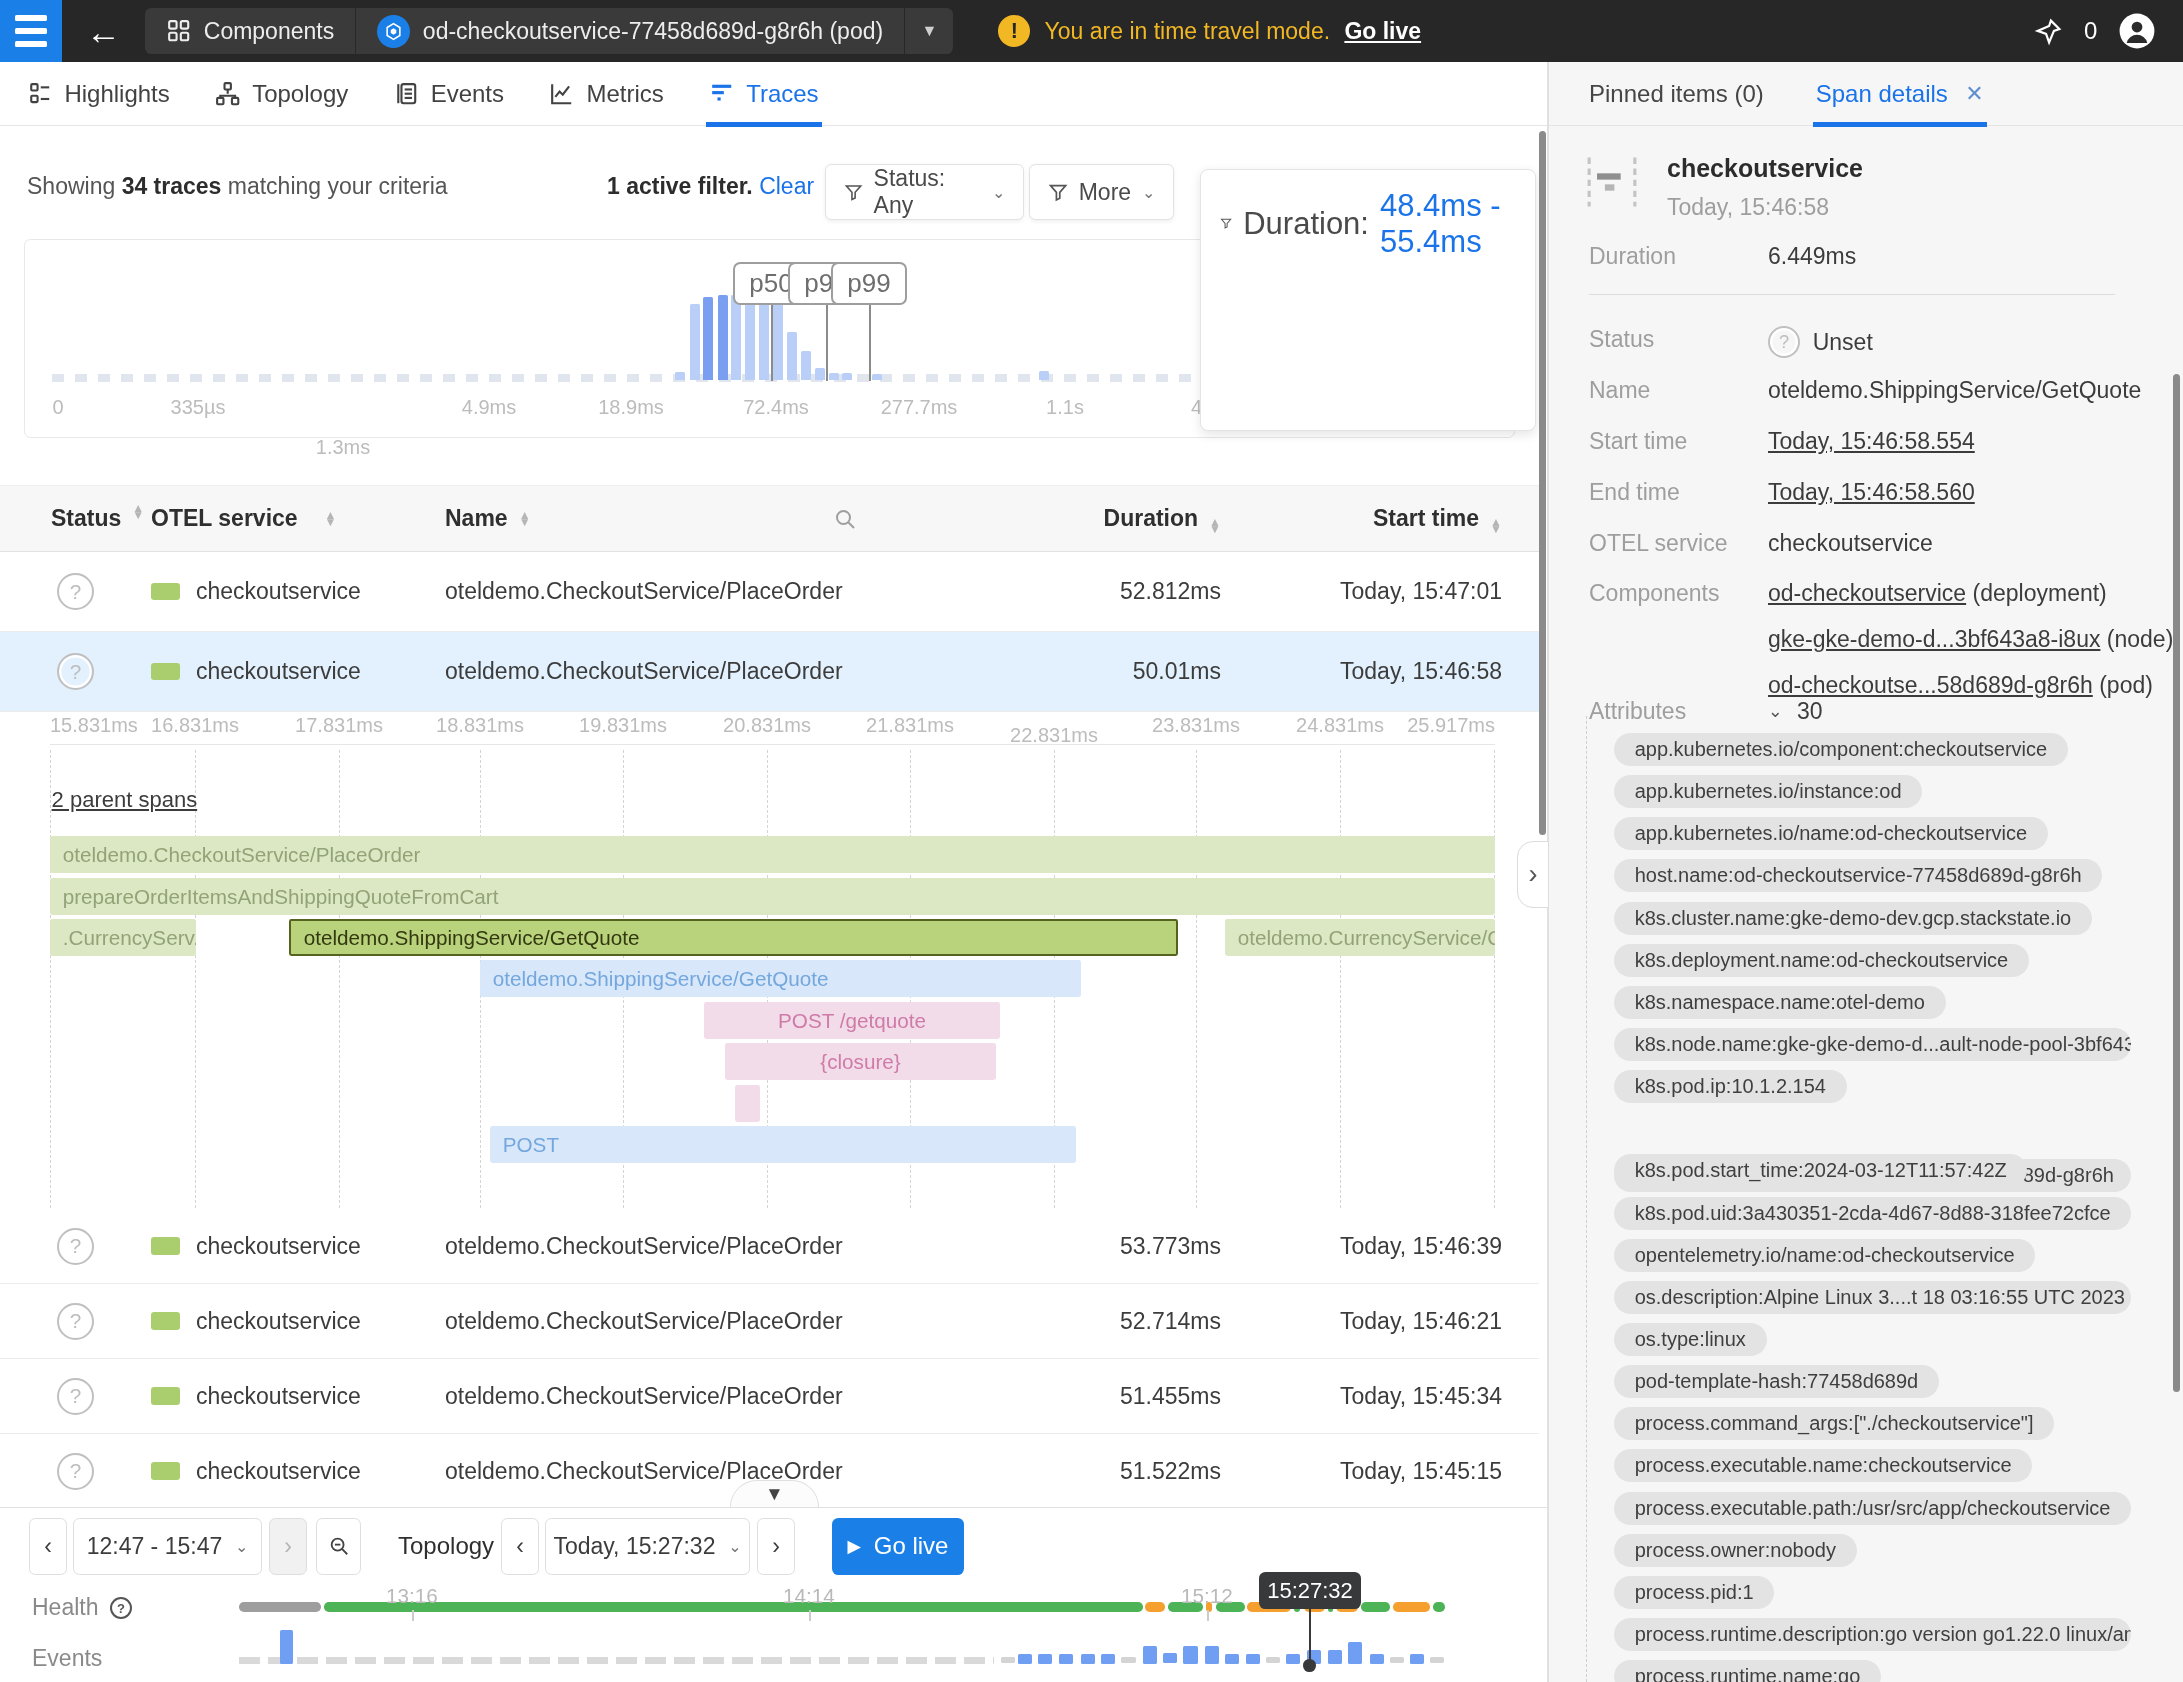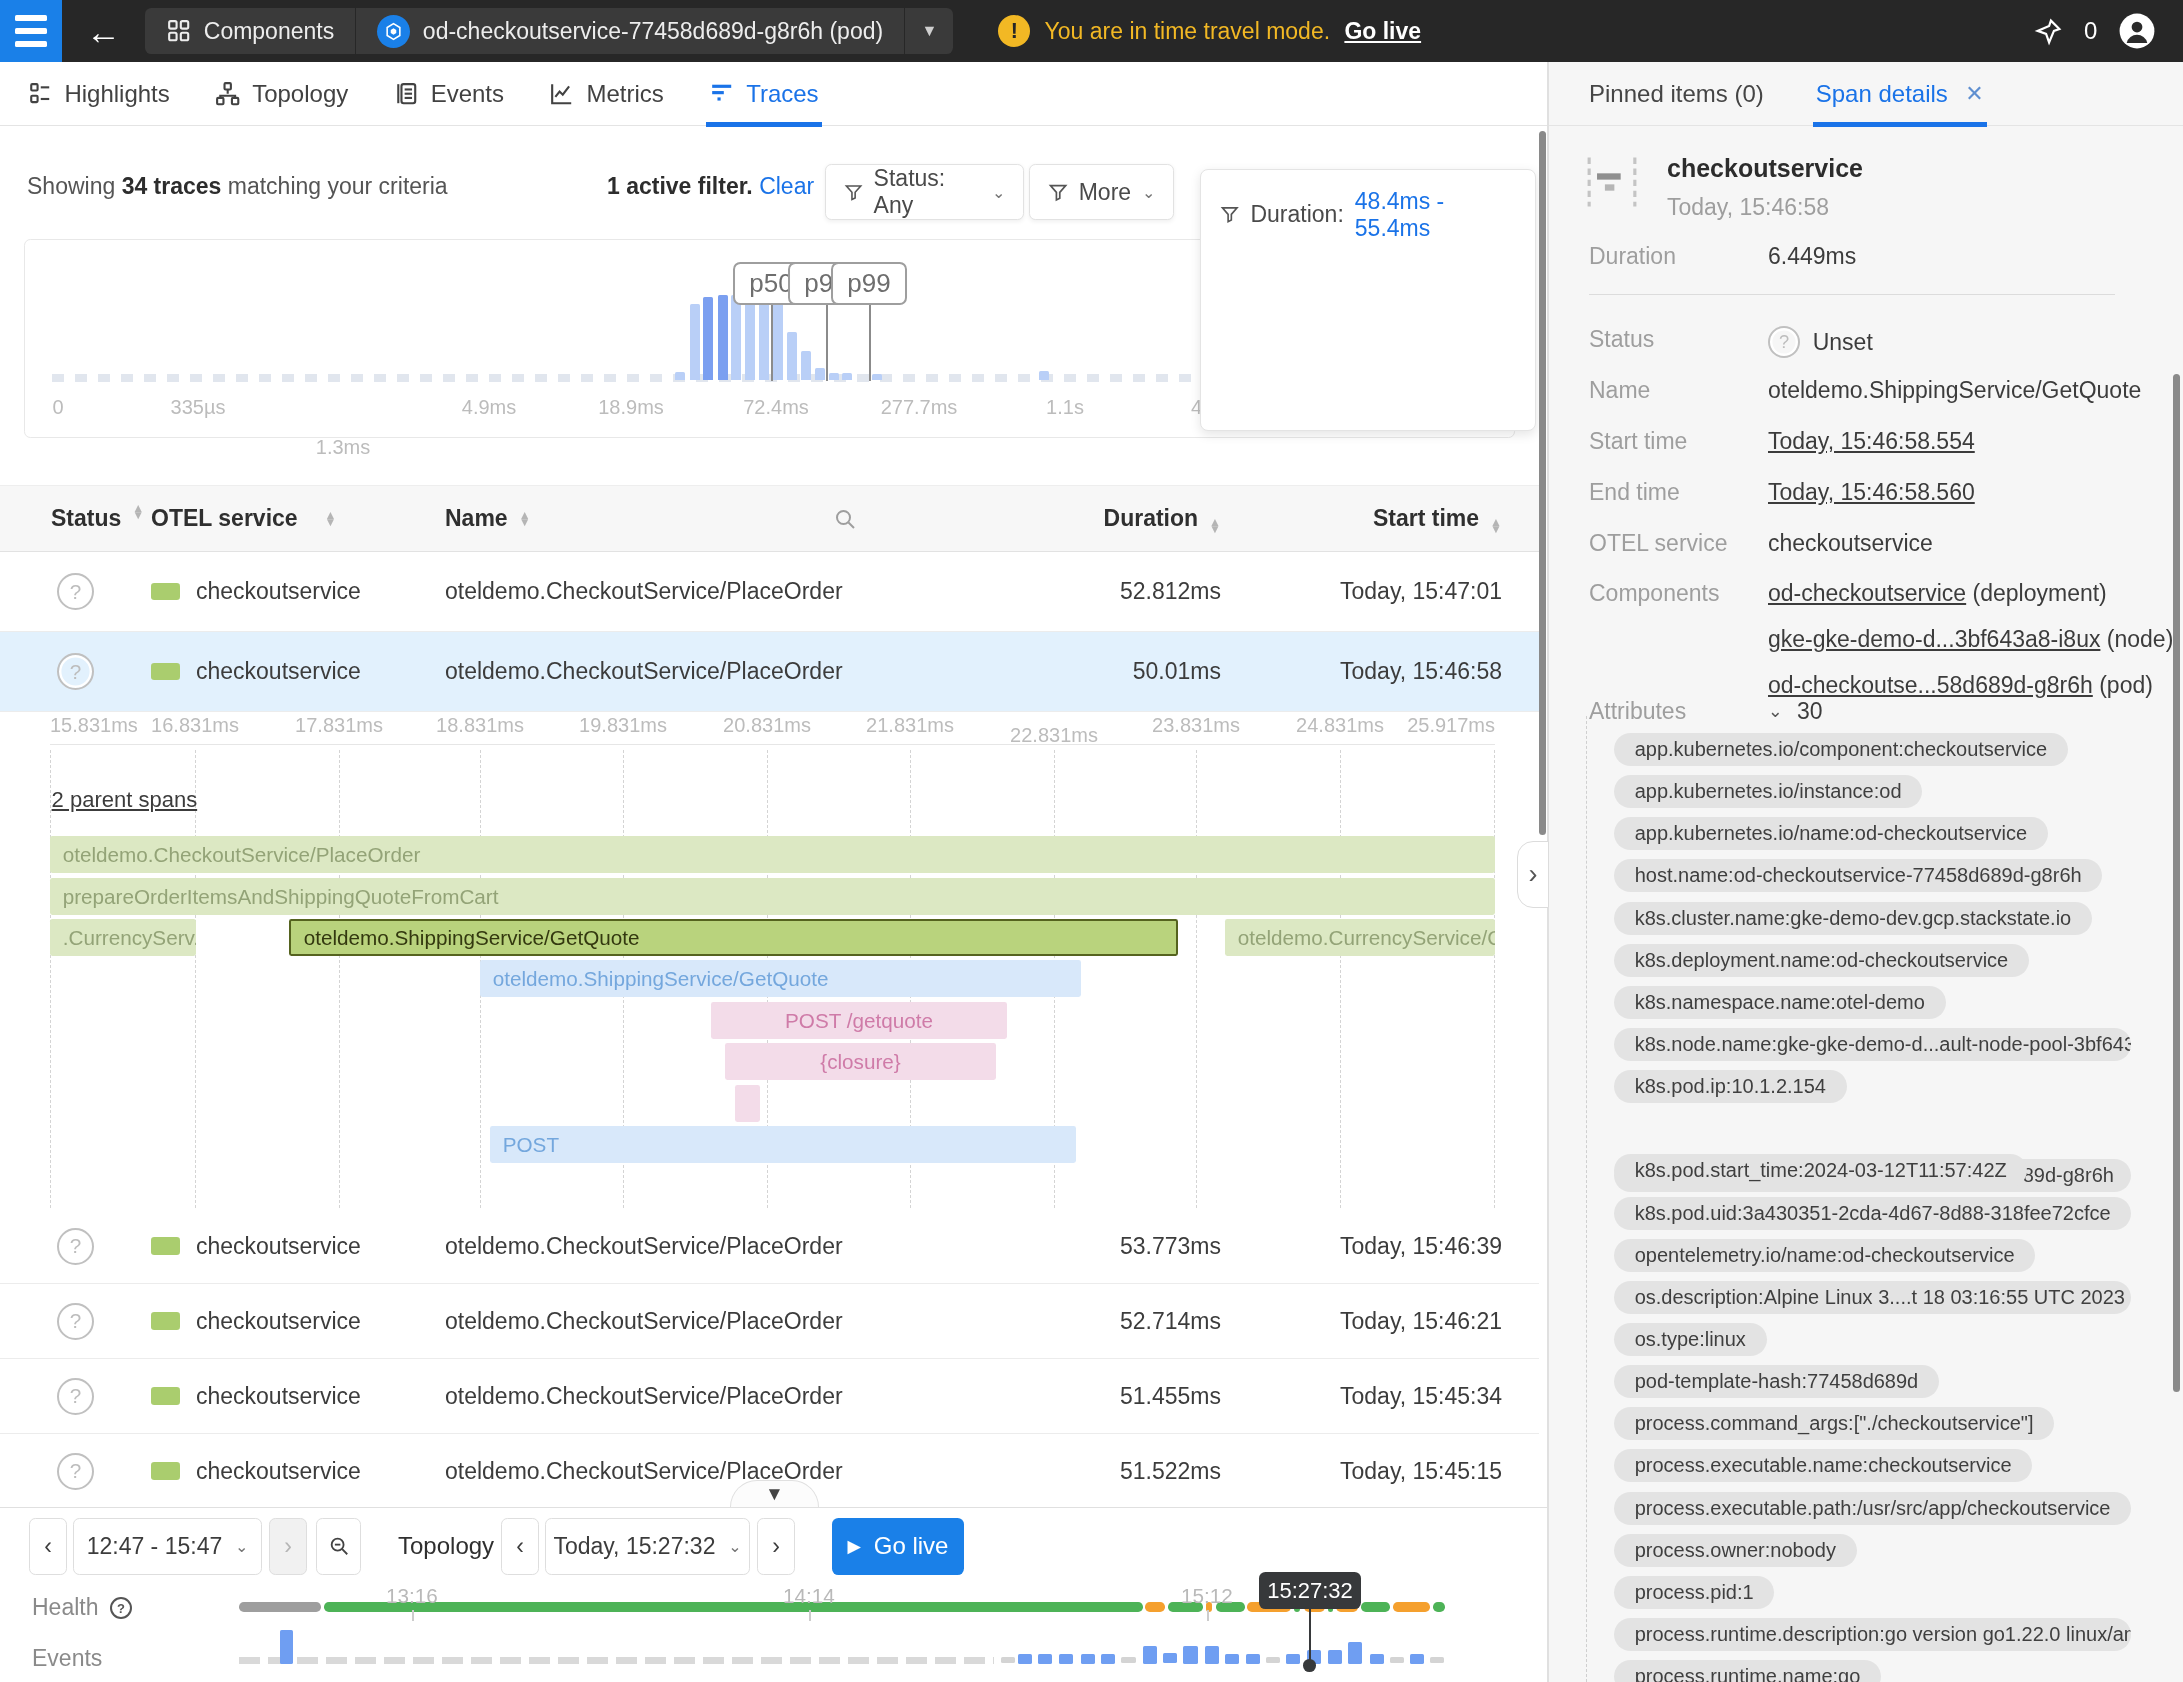--- a/index.html
+++ b/index.html
@@ -28,21 +28,21 @@
   .tab.active::after{content:"";position:absolute;bottom:-1.6px;left:-3.2px;right:-3.2px;height:4.8px;background:#1a73e8}
   
   .showing{position:absolute;left:27px;top:173px;font-size:23px;color:#555}
   .showing b{color:#2d2d2d}
   .activefilter{position:absolute;left:607px;top:173px;font-size:23px}
   .activefilter b{color:#2d2d2d}
   .cleanlink{color:#1a73e8;cursor:pointer}
   .filterbtn{position:absolute;top:164px;height:56px;background:#fff;border:1.6px solid #e2e2e2;border-radius:6.4px;display:flex;align-items:center;gap:11px;padding:0 17.5px;font-size:23px;color:#4a4a4a;cursor:pointer;box-shadow:0 1.6px 4px rgba(0,0,0,.06)}
   .filterbtn .dd{font-size:16px;color:#777}
   .durpanel{position:absolute;left:1200px;top:169px;width:336px;height:262px;background:#fff;border:1.6px solid #e4e4e4;border-radius:8px;box-shadow:0 3.2px 11px rgba(0,0,0,.10);z-index:5;padding:17.5px 19px}
-  .durrow{display:flex;align-items:center;gap:11px;font-size:23px;color:#4a4a4a}
+  .durrow{display:flex;align-items:center;gap:11px;font-size:31px;color:#4a4a4a}
   .durval{color:#1a73e8}
   
   .histcard{position:absolute;left:24px;top:239px;width:1491px;height:199px;border:1.6px solid #e8e8e8;border-radius:6.4px;background:#fff}
   .histdash{position:absolute;left:27px;right:27px;top:134px;height:8px;
     background:repeating-linear-gradient(to right,#e1e6ee 0 12px,transparent 12px 23px)}
   .hbar{position:absolute;width:10.3px;background:#b9cff7;border-radius:1.6px 1.6px 0 0;bottom:57px}
   .hbar.dark{background:#7b9ff0}
   .haxlab{position:absolute;top:156px;font-size:20px;color:#bcbcbc;transform:translateX(-50%);white-space:nowrap}
   .pbox{position:absolute;top:22px;height:43px;padding:0 14.3px;background:#fff;border:2.4px solid #9e9e9e;border-radius:7.2px;display:flex;align-items:center;font-size:26px;color:#6e6e6e;transform:translateX(-50%);z-index:3}
   .pline{position:absolute;top:65px;width:1.6px;background:#8b8b8b;height:76px;z-index:2}
@@ -413,21 +413,21 @@
       <div class="wgl" style="left: 1444px;"></div>
     </div>
   <div class="parentspans">2 parent spans</div>
   <div id="wf-spans">
       <div class="wspan green" style="left: 0px; width: 1445px; top: 122px;">oteldemo.CheckoutService/PlaceOrder</div>
       <div class="wspan green" style="left: 0px; width: 1445px; top: 164px;">prepareOrderItemsAndShippingQuoteFromCart</div>
       <div class="wspan green" style="left: 0px; width: 146px; top: 205px;">.CurrencyServ...</div>
       <div class="wspan green selected" style="left: 239px; width: 889px; top: 205px;">oteldemo.ShippingService/GetQuote</div>
       <div class="wspan green" style="left: 1175px; width: 270px; top: 205px;">oteldemo.CurrencyService/Co</div>
       <div class="wspan blue" style="left: 430px; width: 601px; top: 246px;">oteldemo.ShippingService/GetQuote</div>
-      <div class="wspan pink" style="left: 654px; width: 296px; top: 288px; margin-left: 7px;">POST /getquote</div>
+      <div class="wspan pink" style="left: 654px; width: 296px; top: 288px;">POST /getquote</div>
       <div class="wspan pink" style="left: 675px; width: 271px; top: 329px;">{closure}</div>
       <div class="wspan pink" style="left: 685px; width: 7.2px; top: 371px;"></div>
       <div class="wspan blue" style="left: 440px; width: 586px; top: 412px;">POST</div>
     </div>
 </div>
 
 <div class="expandtab">▼</div>
 <div class="vdivider"></div>
 <div class="mainscroll"></div>
 <div class="expandbtn">›</div>

